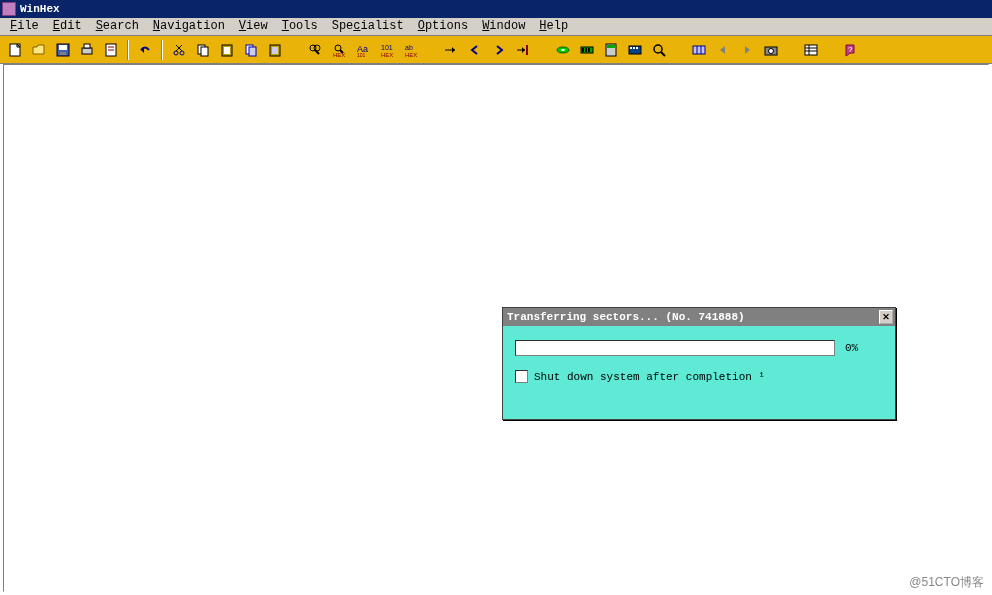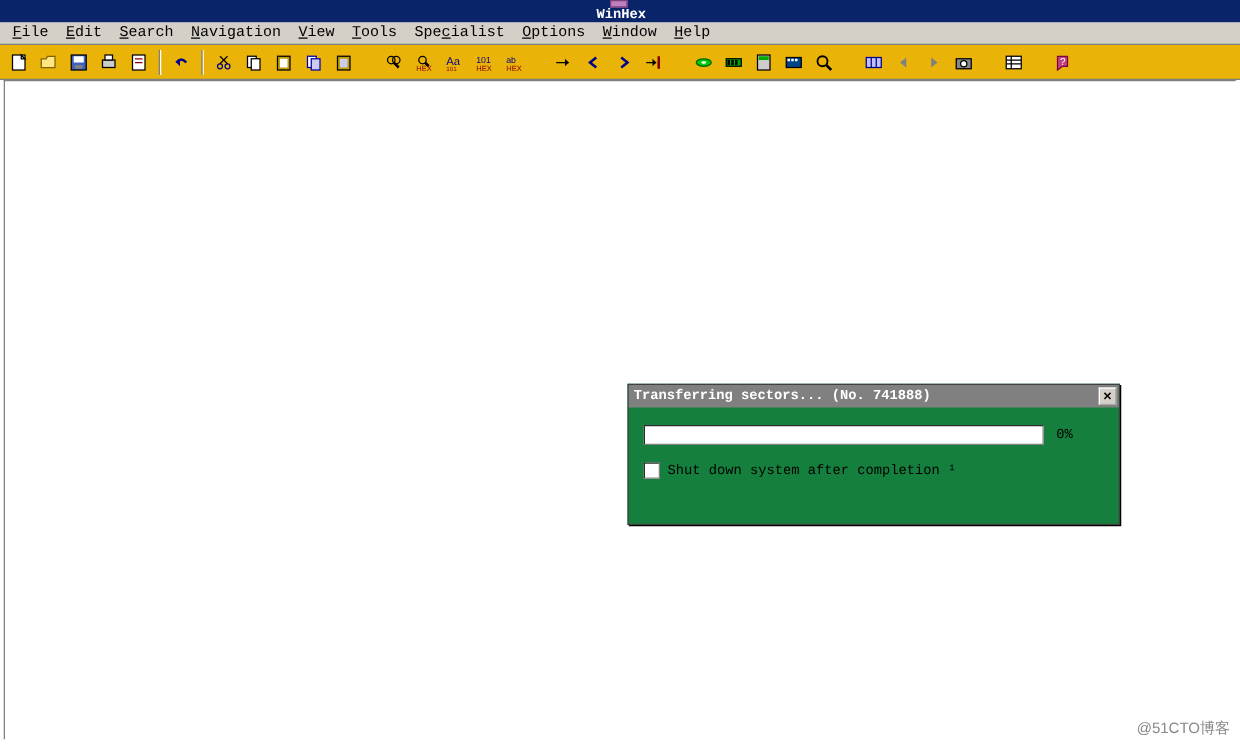--- a/index.html
+++ b/index.html
@@ -13,21 +13,20 @@
   overflow: hidden;
 }
 .titlebar {
   background: #0a246a;
   color: #fff;
   height: 18px;
   display: flex;
   align-items: center;
   padding-left: 2px;
   font-size: 11px;
-  flex-direction: column;
 }
 .titlebar-icon {
   width: 14px;
   height: 14px;
   background: #c080c0;
   border: 1px solid #804080;
   margin-right: 4px;
   display: inline-block;
 }
 .titlebar-text { font-weight: bold; font-family: "Courier New", monospace; }
@@ -83,21 +82,21 @@
   border: 1px solid #808080;
   border-right-color: #fff;
   border-bottom-color: #fff;
 }
 .dialog {
   position: absolute;
   left: 502px;
   top: 307px;
   width: 394px;
   height: 113px;
-  background: #15803d;
+  background: #5eead4;
   border: 1px solid #404040;
   box-shadow: 1px 1px 0 #000;
 }
 .dlg-titlebar {
   background: #808080;
   color: #fff;
   height: 18px;
   display: flex;
   align-items: center;
   justify-content: space-between;

